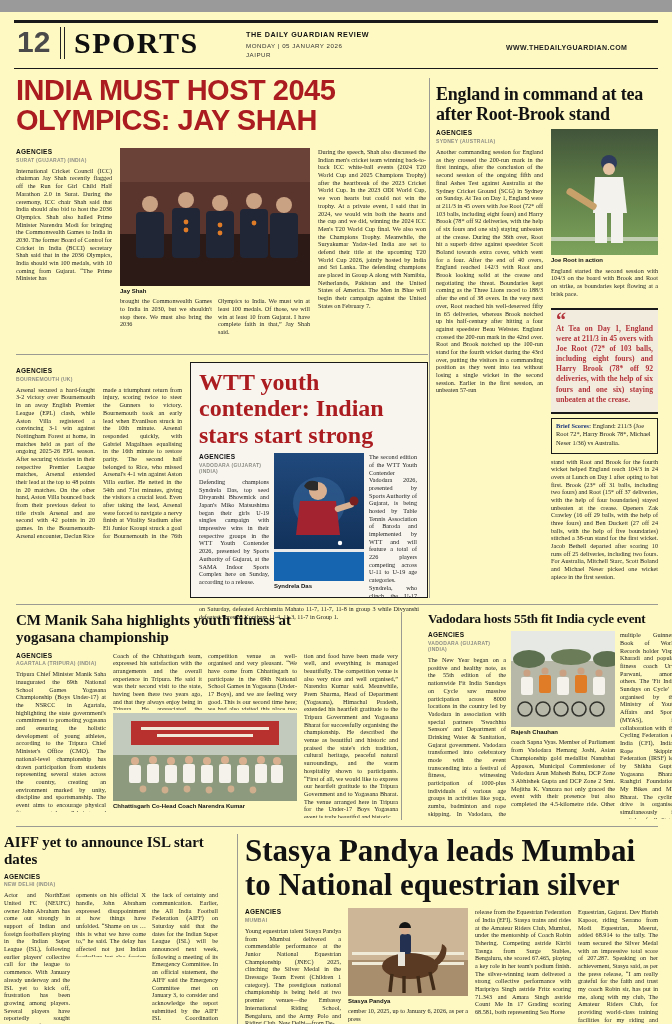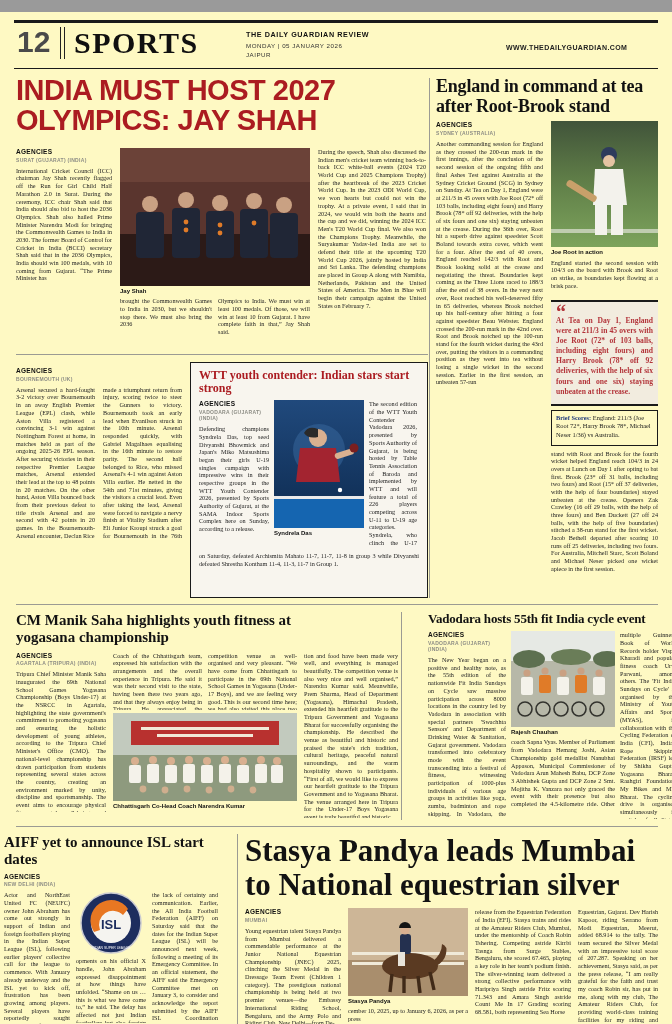--- a/index.html
+++ b/index.html
@@ -56,21 +56,21 @@
   <div class="abs mast-divider" style="left:60px;top:15px"></div>
   <div class="abs section-title" style="left:74px;top:16px">SPORTS</div>
   <div class="abs" style="left:246px;top:18px;width:210px">
     <div class="mast-line1">THE DAILY GUARDIAN REVIEW</div>
     <div class="mast-line2">MONDAY | 05 JANUARY 2026</div>
     <div class="mast-line2">JAIPUR</div>
   </div>
   <div class="abs website" style="left:506px;top:32px">WWW.THEDAILYGUARDIAN.COM</div>
   <div class="abs rule" style="left:14px;top:56px;width:644px;height:1px"></div>
 
-  <div class="abs h-main" style="left:16px;top:64px;width:405px">INDIA MUST HOST 2027 OLYMPICS: JAY SHAH</div>
+  <div class="abs h-main" style="left:16px;top:64px;width:405px">INDIA MUST HOST 2045 OLYMPICS: JAY SHAH</div>
 
   <div class="abs cols" style="left:16px;top:136px;width:412px;height:202px;gap:8px">
     <div style="width:96px;height:202px;overflow:hidden">
       <div class="byline">
         <div class="agency">AGENCIES</div>
         <div class="dateline">SURAT (GUJARAT) (INDIA)</div>
       </div>
       <div class="body-text" style="height:178px">International Cricket Council (ICC) chairman Jay Shah recently flagged off the Run for Girl Child Half Marathon 2.0 in Surat. During the ceremony, ICC chair Shah said that India should also bid to host the 2036 Olympics. Shah also hailed Prime Minister Narendra Modi for bringing the Commonwealth Games to India in 2030. The former Board of Control for Cricket in India (BCCI) secretary Shah said that in the 2036 Olympics, India should win 100 medals, with 10 coming from Gujarat. “The Prime Minister has</div>
     </div>
     <div style="width:190px">
@@ -107,21 +107,21 @@
         <div class="body-text" style="width:92px;height:46px">brought the Commonwealth Games to India in 2030, but we shouldn't stop there. We must also bring the 2036</div>
         <div class="body-text" style="width:92px;height:46px">Olympics to India. We must win at least 100 medals. Of those, we will win at least 10 from Gujarat. I have complete faith in that,” Jay Shah said.</div>
       </div>
     </div>
     <div class="body-text" style="width:108px;height:202px">During the speech, Shah also discussed the Indian men's cricket team winning back-to-back ICC white-ball events (2024 T20 World Cup and 2025 Champions Trophy) after the heartbreak of the 2023 Cricket World Cup. In the 2023 ODI World Cup, we won hearts but could not win the trophy. At a private event, I said that in 2024, we would win both the hearts and the cup and we did, winning the 2024 ICC Men's T20 World Cup final. We also won the Champions Trophy. Meanwhile, the Suryakumar Yadav-led India are set to defend their title at the upcoming T20 World Cup 2026, jointly hosted by India and Sri Lanka. The defending champions are placed in Group A along with Namibia, Netherlands, Pakistan and the United States of America. The Men in Blue will begin their campaign against the United States on February 7.</div>
   </div>
 
   <div class="abs rule-soft" style="left:16px;top:342px;width:412px;height:1px"></div>
   <div class="abs rule-soft" style="left:429px;top:66px;width:1px;height:520px"></div>
 
-  <div class="abs" style="left:436px;top:64px;width:222px">
+  <div class="abs" style="left:436px;top:72px;width:222px">
     <div class="h-serif" style="font-size:18px;line-height:1.12;letter-spacing:-.2px">England in command at tea after Root-Brook stand</div>
     <div class="cols" style="gap:8px;margin-top:5px;height:468px">
       <div style="width:107px;overflow:hidden">
         <div class="byline">
           <div class="agency">AGENCIES</div>
           <div class="dateline">SYDNEY (AUSTRALIA)</div>
         </div>
         <div class="body-text" style="height:444px">Another commanding session for England as they crossed the 200-run mark in the first innings, after the conclusion of the second session of the ongoing fifth and final Ashes Test against Australia at the Sydney Cricket Ground (SCG) in Sydney on Sunday. At Tea on Day 1, England were at 211/3 in 45 overs with Joe Root (72* off 103 balls, including eight fours) and Harry Brook (78* off 92 deliveries, with the help of six fours and one six) staying unbeaten at the crease. During the 36th over, Root hit a superb drive against speedster Scott Boland towards extra cover, which went for a four. After the end of 40 overs, England reached 142/3 with Root and Brook looking solid at the crease and negotiating the threat. Boundaries kept coming as the Three Lions raced to 188/3 after the end of 38 overs. In the very next over, Root reached his well-deserved fifty in 65 deliveries, whereas Brook notched up his half-century after hitting a four against speedster Beau Webster. England crossed the 200-run mark in the 42nd over. Root and Brook notched up the 100-run stand for the fourth wicket during the 43rd over, putting the visitors in a commanding position as they went into tea without losing a single wicket in the second session. Earlier in the first session, an unbeaten 57-run</div>
       </div>
       <div style="width:107px;overflow:hidden">
@@ -164,21 +164,21 @@
       <div class="agency">AGENCIES</div>
       <div class="dateline">BOURNEMOUTH (UK)</div>
     </div>
     <div class="cols" style="gap:8px">
       <div class="body-text" style="width:79px;height:156px">Arsenal secured a hard-fought 3-2 victory over Bournemouth in an away English Premier League (EPL) clash, while Aston Villa registered a convincing 3-1 win against Nottingham Forest at home, in matches held as part of the ongoing 2025-26 EPL season. After securing victories in their respective Premier League matches, Arsenal extended their lead at the top to 48 points in 20 matches. On the other hand, Aston Villa bounced back from their previous defeat to title rivals Arsenal and are second with 42 points in 20 games. In the Bournemouth-Arsenal encounter, Declan Rice</div>
       <div class="body-text" style="width:79px;height:156px">made a triumphant return from injury, scoring twice to steer the Gunners to victory. Bournemouth took an early lead when Evanilson struck in the 10th minute. Arsenal responded quickly, with Gabriel Magalhaes equalising in the 16th minute to restore parity. The second half belonged to Rice, who missed Arsenal's 4-1 win against Aston Villa earlier. He netted in the 54th and 71st minutes, giving the visitors a crucial lead. Even after taking the lead, Arsenal were forced to navigate a nervy finish at Vitality Stadium after Eli Junior Kroupi struck a goal for Bournemouth in the 76th minute.</div>
     </div>
   </div>
 
   <div class="abs wtt-box" style="left:190px;top:350px;width:238px;height:236px">
-    <div class="h-serif h-red" style="font-size:12px;line-height:1.1">WTT youth contender: Indian stars start strong</div>
+    <div class="h-serif h-red" style="font-size:24px;line-height:1.1">WTT youth contender: Indian stars start strong</div>
     <div class="cols" style="gap:5px;margin-top:5px;height:148px">
       <div style="width:70px;overflow:hidden">
         <div class="byline">
           <div class="agency">AGENCIES</div>
           <div class="dateline">VADODARA (GUJARAT) (INDIA)</div>
         </div>
         <div class="body-text" style="height:124px">Defending champions Syndrela Das, top seed Divyanshi Bhowmick and Japan's Miko Matsushima began their girls U-19 singles campaign with impressive wins in their respective groups in the WTT Youth Contender 2026, presented by Sports Authority of Gujarat, at the SAMA Indoor Sports Complex here on Sunday, according to a release.</div>
       </div>
       <div style="width:90px">
         <div class="photo" style="width:90px;height:128px">
@@ -329,29 +329,20 @@
 
   <div class="abs" style="left:4px;top:822px;width:214px;height:192px;overflow:hidden">
     <div class="h-serif" style="font-size:15px;line-height:1.15">AIFF yet to announce ISL start dates</div>
     <div class="byline" style="margin-top:4px">
       <div class="agency">AGENCIES</div>
       <div class="dateline">NEW DELHI (INDIA)</div>
     </div>
     <div class="cols" style="gap:6px;height:134px">
       <div class="body-text" style="width:66px;height:134px">Actor and NorthEast United FC (NEUFC) owner John Abraham has come out strongly in support of Indian and foreign footballers playing in the Indian Super League (ISL), following earlier players' collective call for the league to commence. With January already underway and the ISL yet to kick off, frustration has been growing among players. Several players have reportedly sought intervention from FIFA, urging the global governing body to step in and take responsibility for the situation surrounding the league. Reacting to the devel-</div>
       <div style="width:70px">
-        <div style="width:62px;height:62px;margin:1px auto 3px auto">
-          <svg viewBox="0 0 62 62">
-            <circle cx="31" cy="31" r="30" fill="#1d2d5e" stroke="#c9cad1" stroke-width="1.5"></circle>
-            <circle cx="31" cy="31" r="20" fill="#f5f4f0"></circle>
-            <path d="M14 40 A20 20 0 0 1 48 17 L43 23 A14 14 0 0 0 20 38 Z" fill="#e87722"></path>
-            <text x="31" y="37" text-anchor="middle" font-family="Liberation Sans, sans-serif" font-size="13" font-weight="bold" fill="#1d2d5e">ISL</text>
-            <text x="31" y="56.5" text-anchor="middle" font-family="Liberation Sans, sans-serif" font-size="3.4" fill="#ffffff">INDIAN SUPER LEAGUE</text>
-          </svg>
-        </div>
         <div class="body-text" style="height:66px">opments on his official X handle, John Abraham expressed disappointment at how things have unfolded. “Shame on us … this is what we have come to,” he said. The delay has affected not just Indian footballers but also foreign players who have committed to ISL clubs. As an owner deeply invested in Indian football, John's comments underline the growing concern within the football community over</div>
       </div>
       <div class="body-text" style="width:66px;height:134px">the lack of certainty and communication. Earlier, the All India Football Federation (AIFF) on Saturday said that the dates for the Indian Super League (ISL) will be announced next week, following a meeting of its Emergency Committee. In an official statement, the AIFF said the Emergency Committee met on January 3, to consider and acknowledge the report submitted by the AIFF ISL Coordination Committee. The Coordination Committee was formed on December 20, 2025, after discussions held during the AIFF Executive Committee meeting and the subsequent Annual General Meeting.</div>
     </div>
   </div>
 
   <div class="abs" style="left:245px;top:822px;width:413px;height:192px;overflow:hidden">
     <div class="h-serif" style="font-size:31px;line-height:1.1">Stasya Pandya leads Mumbai to National equestrian silver</div>
     <div class="cols" style="gap:7px;margin-top:6px;height:130px">
       <div style="width:96px;overflow:hidden">

